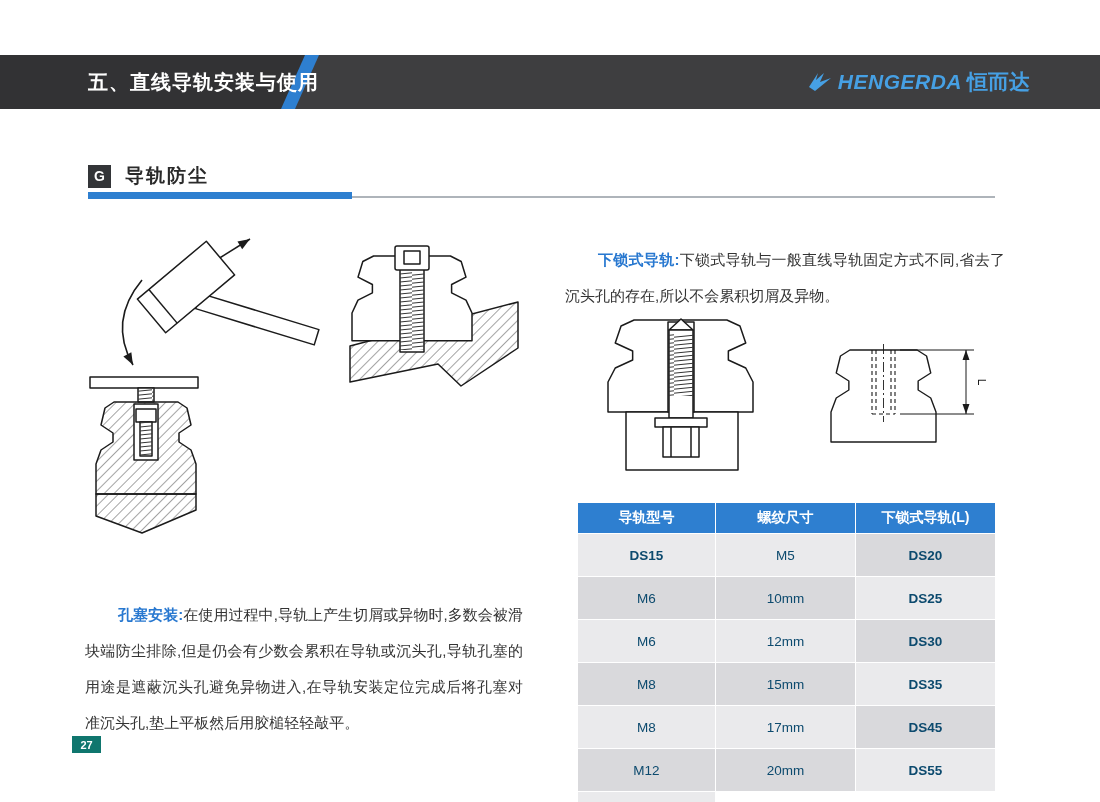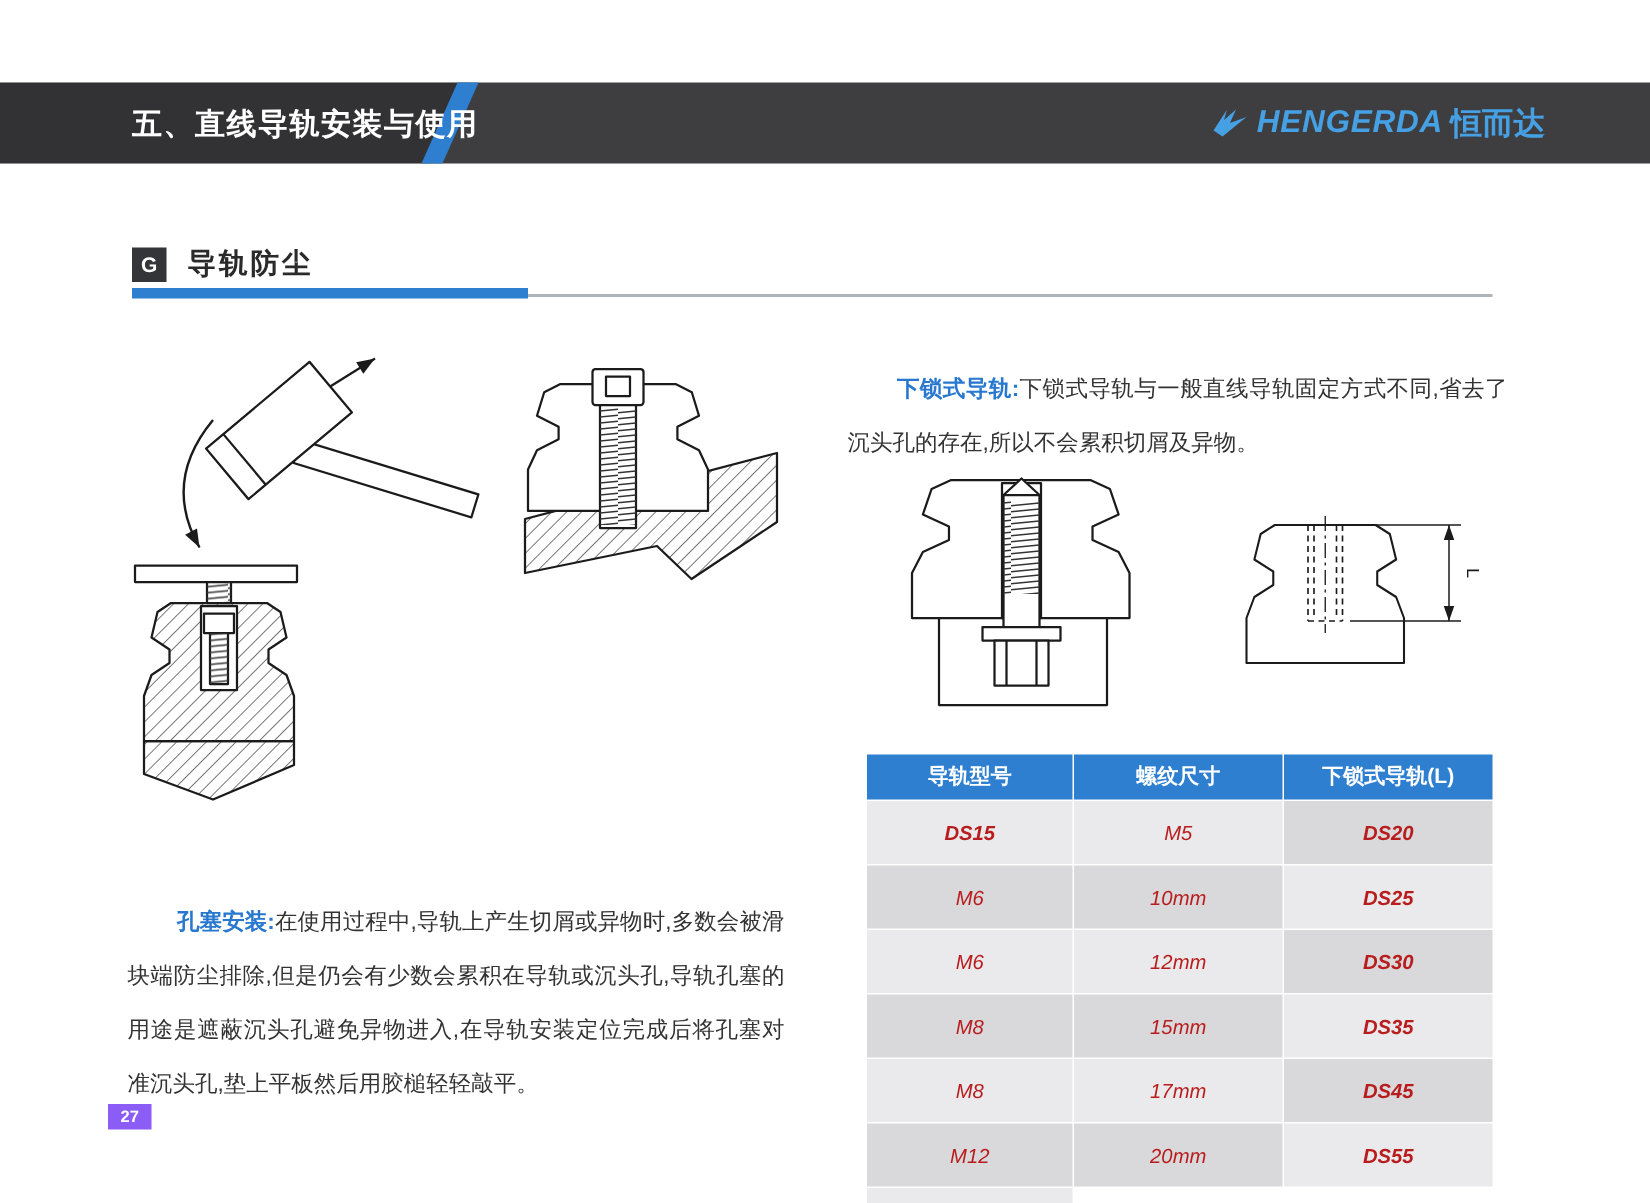--- a/index.html
+++ b/index.html
@@ -37,31 +37,31 @@
   .para .lbl{color:#2878d0;font-weight:bold;}
   #para-lock{left:565px;top:242px;width:440px;}
   #para-plug{left:85px;top:597px;width:438px;}
 
   
   .spec-table{position:absolute;left:578px;top:503px;width:417px;display:grid;
     grid-template-columns:137px 139px 139px;gap:1px;background:#ffffff;}
   .spec-table .th{background:#2e7fd0;color:#fff;font-weight:bold;font-size:14px;height:30px;
     display:flex;align-items:center;justify-content:center;}
   .spec-table .td{height:42px;display:flex;align-items:center;justify-content:center;
-    font-size:13.5px;color:#b91c1c;font-style:italic;}
+    font-size:13.5px;color:#0c4a6e;}
   .alt-a{background:#eaeaec;}
   .alt-b{background:#d9d9dc;}
   .c0{font-weight:bold;color:#2c2c2c;}
 
   
   .diag{position:absolute;}
   svg text{font-family:"Liberation Sans","DejaVu Sans",sans-serif;}
 
   
-  .pagenum{position:absolute;left:72px;top:736px;min-width:23px;height:17px;background:#8b5cf6;
+  .pagenum{position:absolute;left:72px;top:736px;min-width:23px;height:17px;background:#0f766e;
     color:#fff;font-size:11px;font-weight:bold;display:flex;align-items:center;justify-content:center;
     padding:0 3px;}
 </style>
 </head>
 <body>
 
 <div class="page">
 
   <div class="band">
     <div class="band-left"></div>

